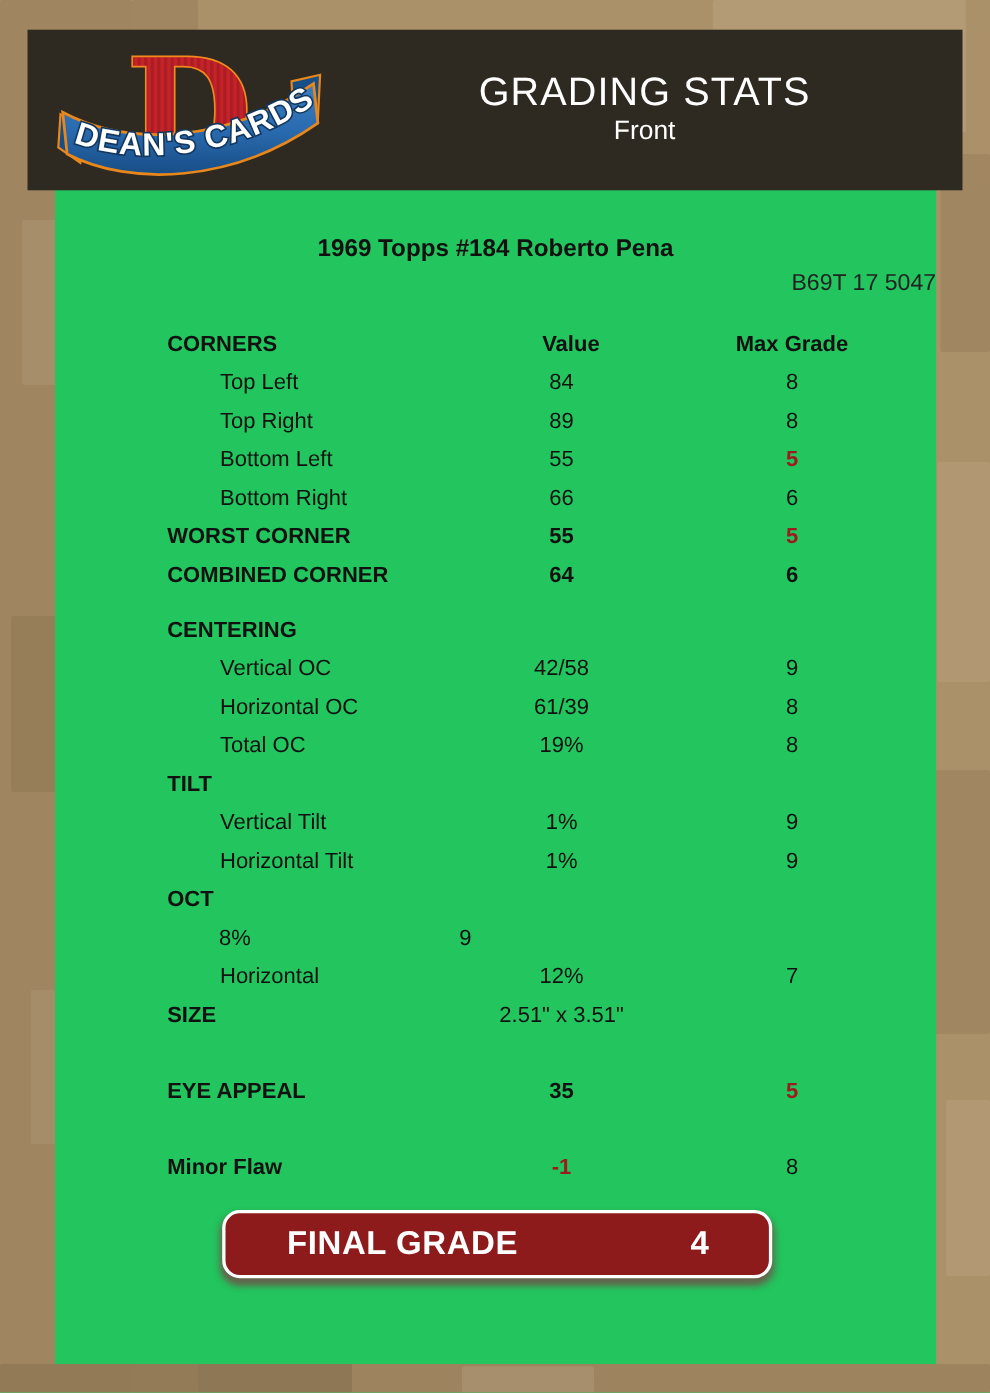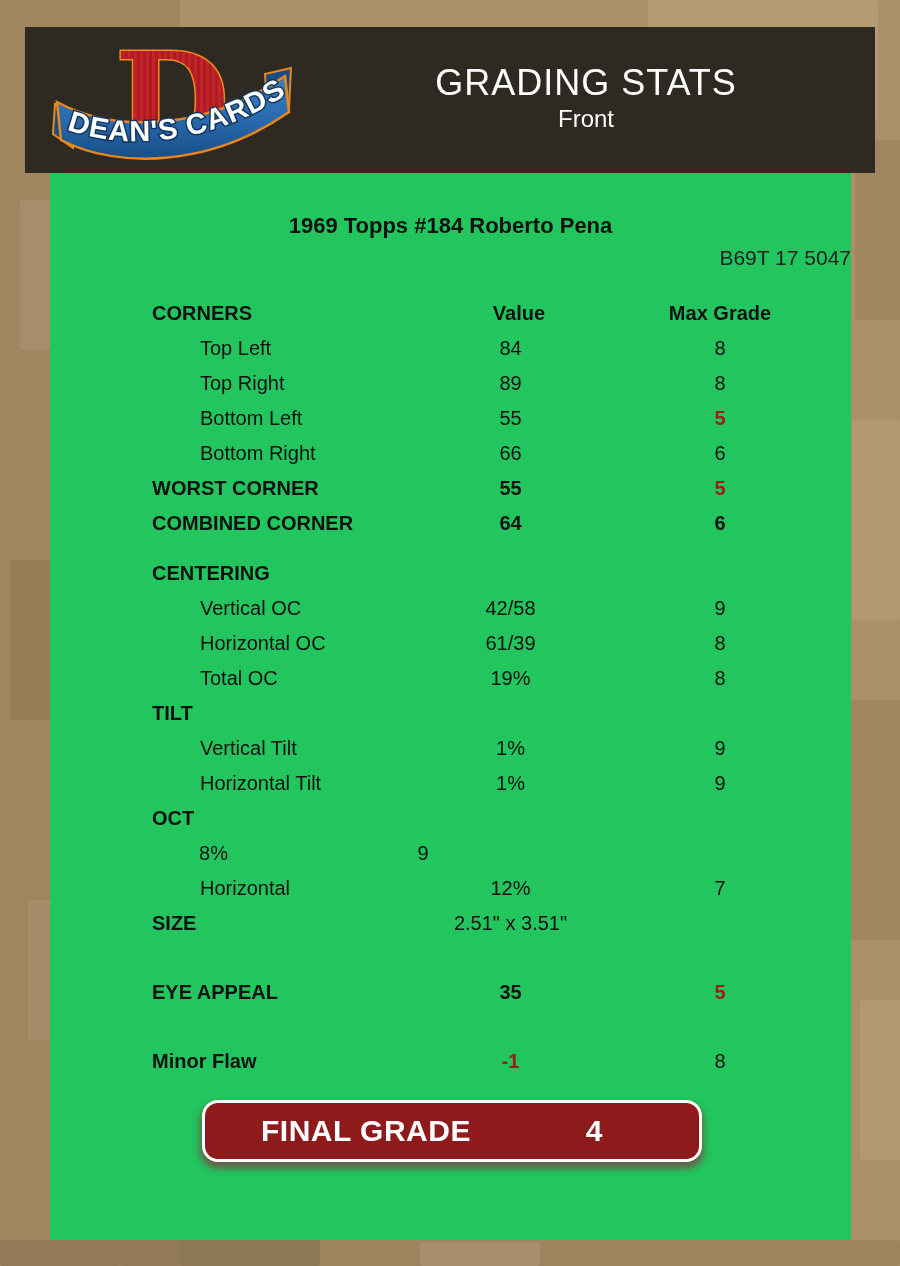--- a/index.html
+++ b/index.html
@@ -44,21 +44,21 @@
   .red { color:#9b1b1e; font-weight:bold; }
   .gap    { margin-top:15px; }
   .gap-lg { margin-top:34px; }
   .cell-value.centered { text-align:center; }
   
   .final-grade {
     position:absolute; left:152px; top:928px; width:500px; height:62px;
     background:#8e1b1b; border:3px solid #ffffff; border-radius:16px;
     box-shadow: -2px 5px 7px rgba(105,93,75,0.85), 2px 6px 7px rgba(105,93,75,0.7);
     display:flex; align-items:center; justify-content:space-between;
-    padding:0 96px 0 56px; color:#fff; font-size:30px; font-weight:bold;
+    padding:0 54px 0 56px; color:#fff; font-size:30px; font-weight:bold;
     letter-spacing:0.5px; cursor:default;
   }
   svg text { user-select:none; }
 </style>
 </head>
 <body>
 
 <div class="bg">
   <div class="card-ph" style="left:0;top:0;width:120px;height:1266px;background:rgba(60,44,24,0.10);"></div>
   <div class="card-ph" style="left:648px;top:0;width:230px;height:120px;background:rgba(255,250,235,0.10);"></div>

